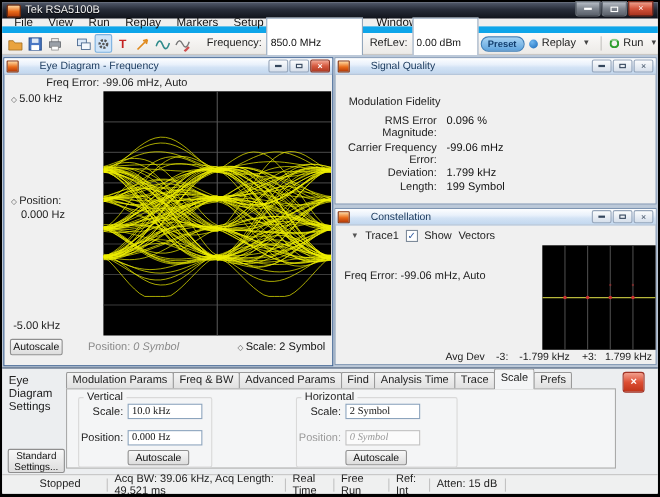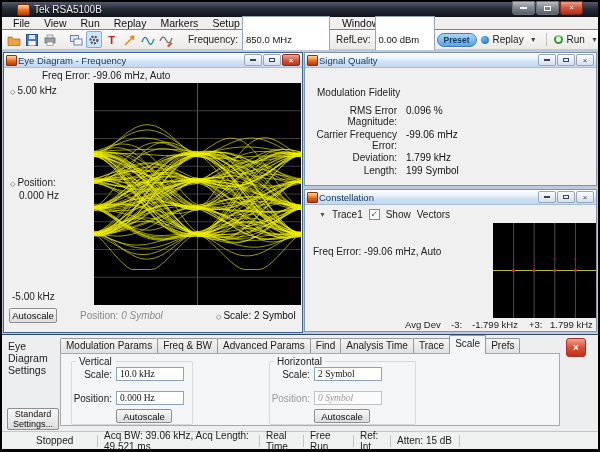--- a/index.html
+++ b/index.html
@@ -2,32 +2,32 @@
 <html><head>
 <meta charset="utf-8">
 <style>
   html,body{margin:0;padding:0;}
   body{width:600px;height:452px;background:#000;position:relative;overflow:hidden;
        font-family:"Liberation Sans","DejaVu Sans",sans-serif;font-size:11px;color:#1a1a1a;}
   .screen{position:absolute;left:2px;top:2px;width:596px;height:446px;background:#e9edf2;}
 
   
   .titlebar{position:absolute;left:0;top:0;width:100%;height:15px;
-    background:linear-gradient(#525a6b,#272c38 45%,#10131b);display:flex;align-items:center;padding:0 15px;box-sizing:border-box;gap:4px;}
+    background:linear-gradient(#525a6b,#272c38 45%,#10131b);display:flex;align-items:center;padding:0 4px;box-sizing:border-box;gap:4px;}
   .tek-icon{width:11px;height:10px;border-radius:2px;background:linear-gradient(#ffd9a0,#e86a1a 55%,#b53a08);border:1px solid #7e2b06;flex:0 0 auto;}
   .title-text{color:#f2f2f2;font-size:10px;text-shadow:0 1px 1px #000;}
   .winbtns{margin-left:auto;display:flex;gap:1px;margin-top:-3px;}
   .tbtn{width:21px;height:12px;border:1px solid #6a7078;border-radius:0 0 3px 3px;
     background:linear-gradient(#b8bec7,#7d848e 50%,#5a606a);display:flex;align-items:center;justify-content:center;color:#fff;font-size:8px;line-height:1;}
   .tbtn.red{background:linear-gradient(#f0a08c,#d2523a 50%,#a8321e);border-color:#7e2a1a;}
   .g-min{width:7px;height:2px;background:#fff;}
   .g-max{width:7px;height:5px;border:1px solid #fff;box-sizing:border-box;}
 
   
-  .menubar{position:absolute;left:0;top:15px;width:100%;height:13px;background:#f0efee;border-bottom:1px solid #0ea5e9;
+  .menubar{position:absolute;left:0;top:15px;width:100%;height:13px;background:#f0efee;border-bottom:6px solid #0ea5e9;
     display:flex;align-items:center;padding:0 4px;box-sizing:border-box;}
   .menu-item{padding:0 7px;font-size:10.5px;color:#111;}
 
   
   .toolbar{position:absolute;left:0;top:28px;width:100%;height:20px;background:linear-gradient(#fbfaf9,#eceae7);
     border-bottom:1px solid #c9c7c4;display:flex;align-items:center;padding:0 4px;box-sizing:border-box;gap:2px;}
   .ticon{width:16px;height:15px;display:flex;align-items:center;justify-content:center;border:1px solid transparent;border-radius:2px;}
   .ticon.sel{background:#cfe4f8;border-color:#7ab0df;}
   .tsep{width:1px;height:13px;background:#c4c2bf;margin:0 3px;}
   .tb-label{font-size:10px;color:#222;margin:0 2px 0 4px;}
@@ -39,21 +39,21 @@
   .replay-dot{width:8px;height:8px;border-radius:50%;background:radial-gradient(circle at 35% 30%,#6fb6ef,#1868b8);display:inline-block;}
   .clus-label{font-size:10px;color:#222;}
   .caret{font-size:7px;color:#444;padding:0 2px;}
   .run-ring{width:9px;height:9px;border:2px solid #2f9e2f;border-radius:50%;box-sizing:border-box;display:inline-block;border-top-color:#83cc83;}
 
   
   .workspace{position:absolute;left:0;top:48px;width:100%;height:284px;background:#bcc9d9;}
   .win{position:absolute;background:#f0f0f0;border:1px solid #7e95b2;box-sizing:border-box;}
   .win.active{border-color:#3e6292;}
   .wtitle{height:14px;background:linear-gradient(#fdfeff,#e9f1fb 40%,#d3e3f5 60%,#c2d7ee);border-bottom:1px solid #a9bed6;
-    display:flex;align-items:center;gap:1px;padding:0 2px;}
+    display:flex;align-items:center;gap:19px;padding:0 2px;}
   .mini-logo{width:9px;height:9px;border-radius:1px;background:linear-gradient(#ffd9a0,#e86a1a 55%,#b53a08);border:1px solid #8a3207;flex:0 0 auto;}
   .wt-text{font-size:9.5px;color:#16365a;}
   .wctrl{margin-left:auto;display:flex;gap:1px;}
   .wc{width:16px;height:10px;border:1px solid #97a6ba;border-radius:2px;background:linear-gradient(#fbfcfd,#d6dfeb);
     display:flex;align-items:center;justify-content:center;color:#35465c;}
   .wc .g-min{background:#35465c;width:6px;height:2px;}
   .wc .g-max{border-color:#35465c;width:6px;height:4px;}
   .wc.red{background:linear-gradient(#f2a794,#d65a40 50%,#b03a22);border-color:#8a2d18;color:#fff;font-size:8px;}
   .wc.red::after{content:"\00d7";font-weight:bold;}
   .wc.gray::after{content:"\00d7";font-size:8px;}

